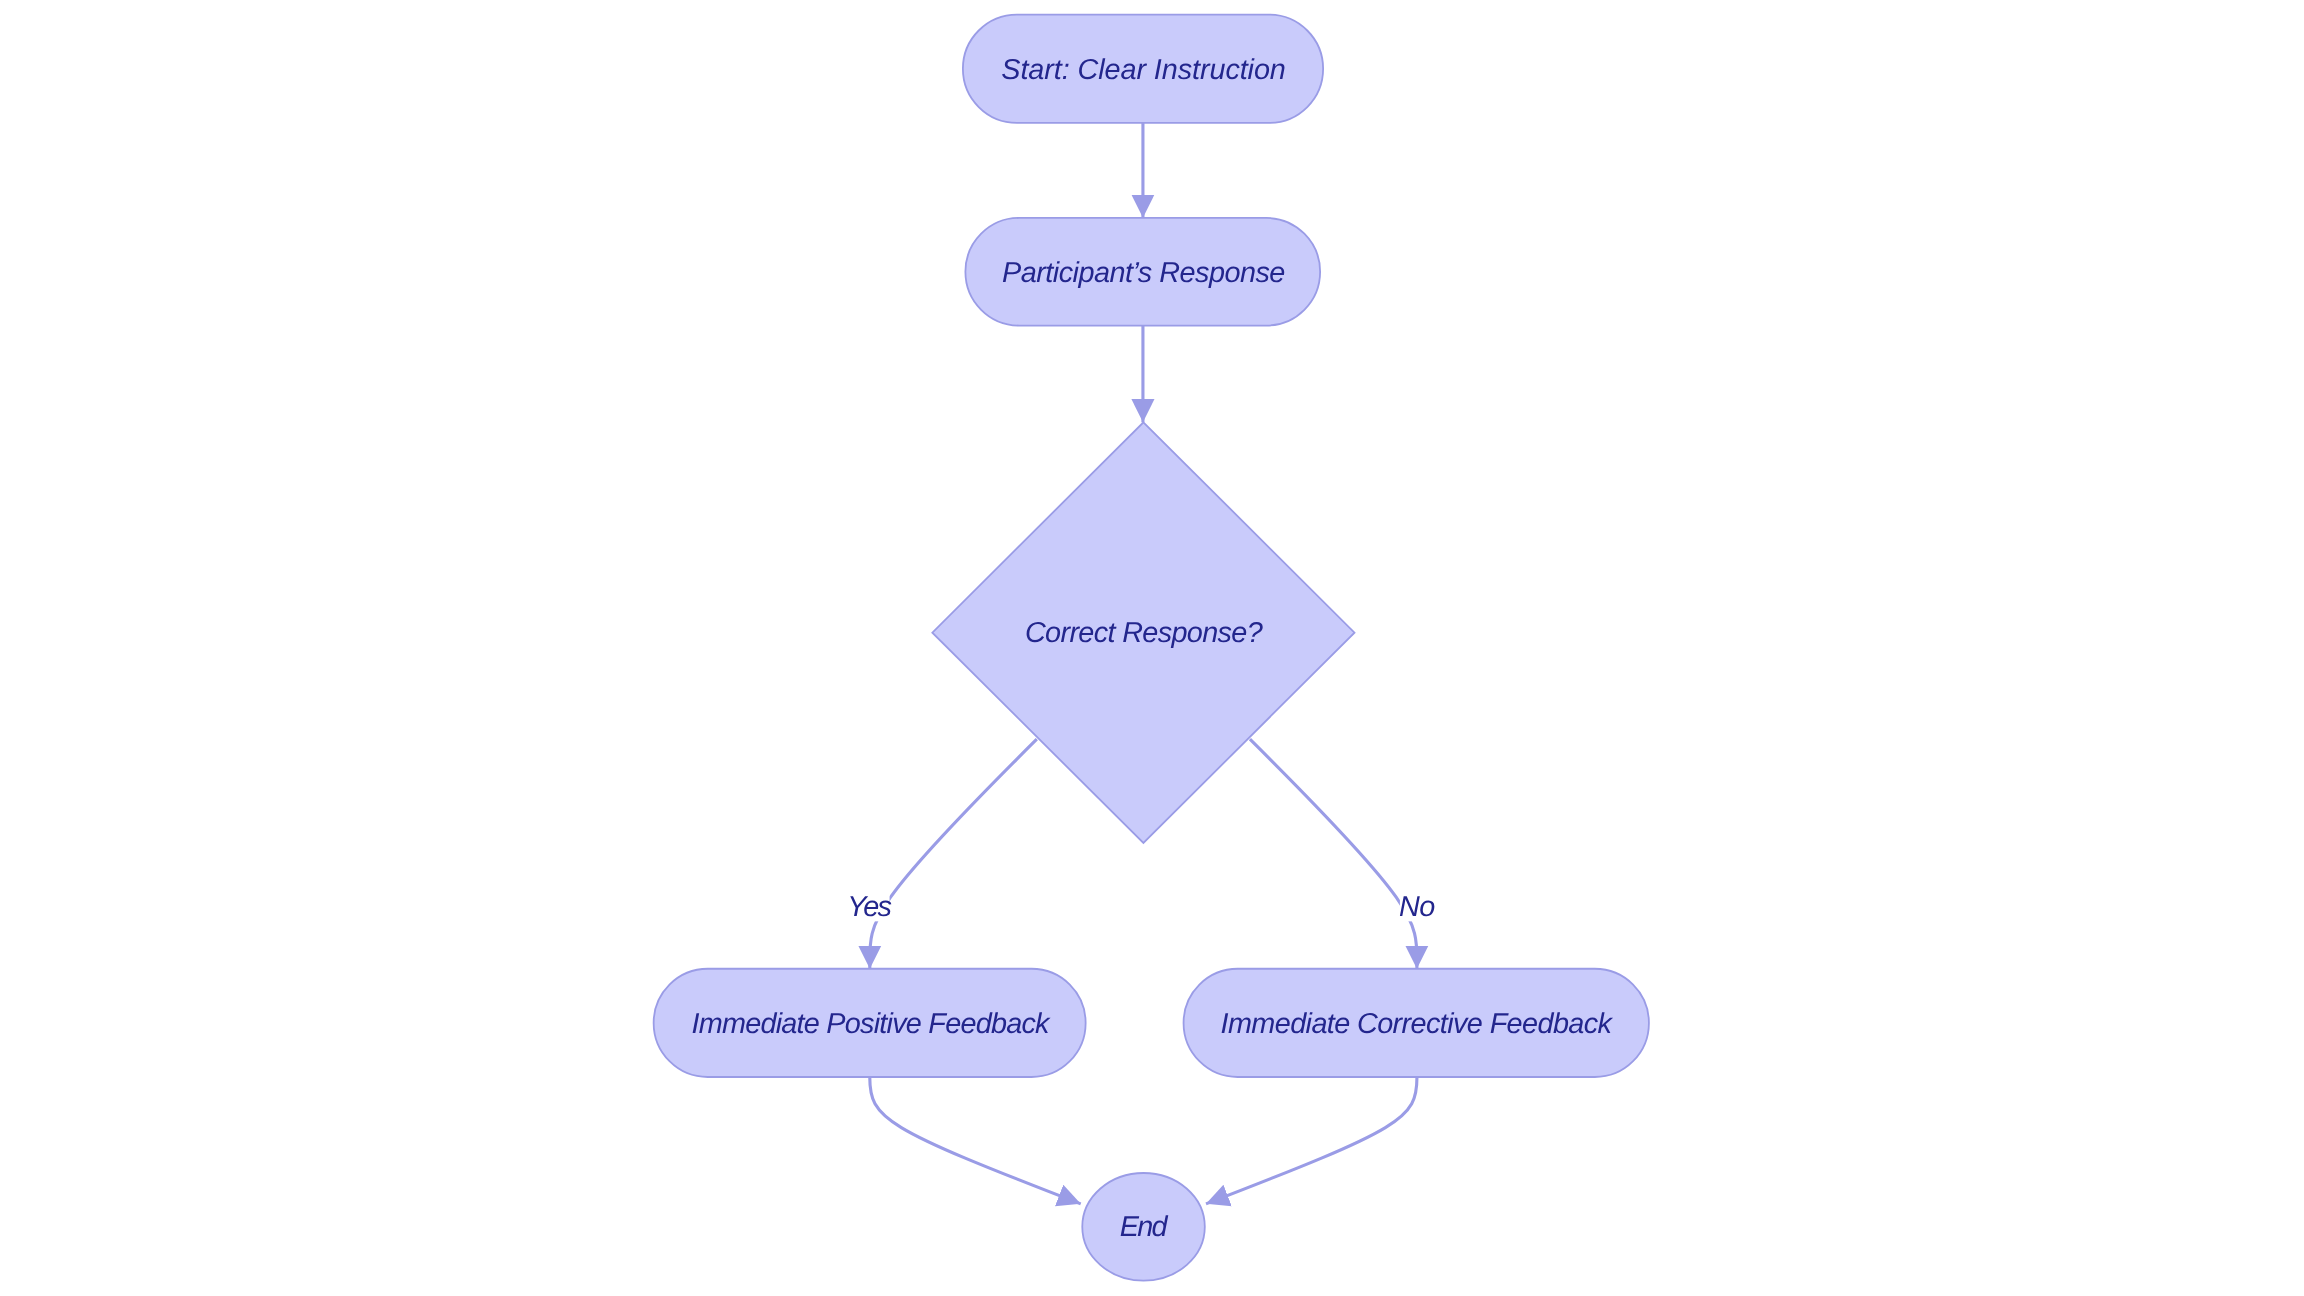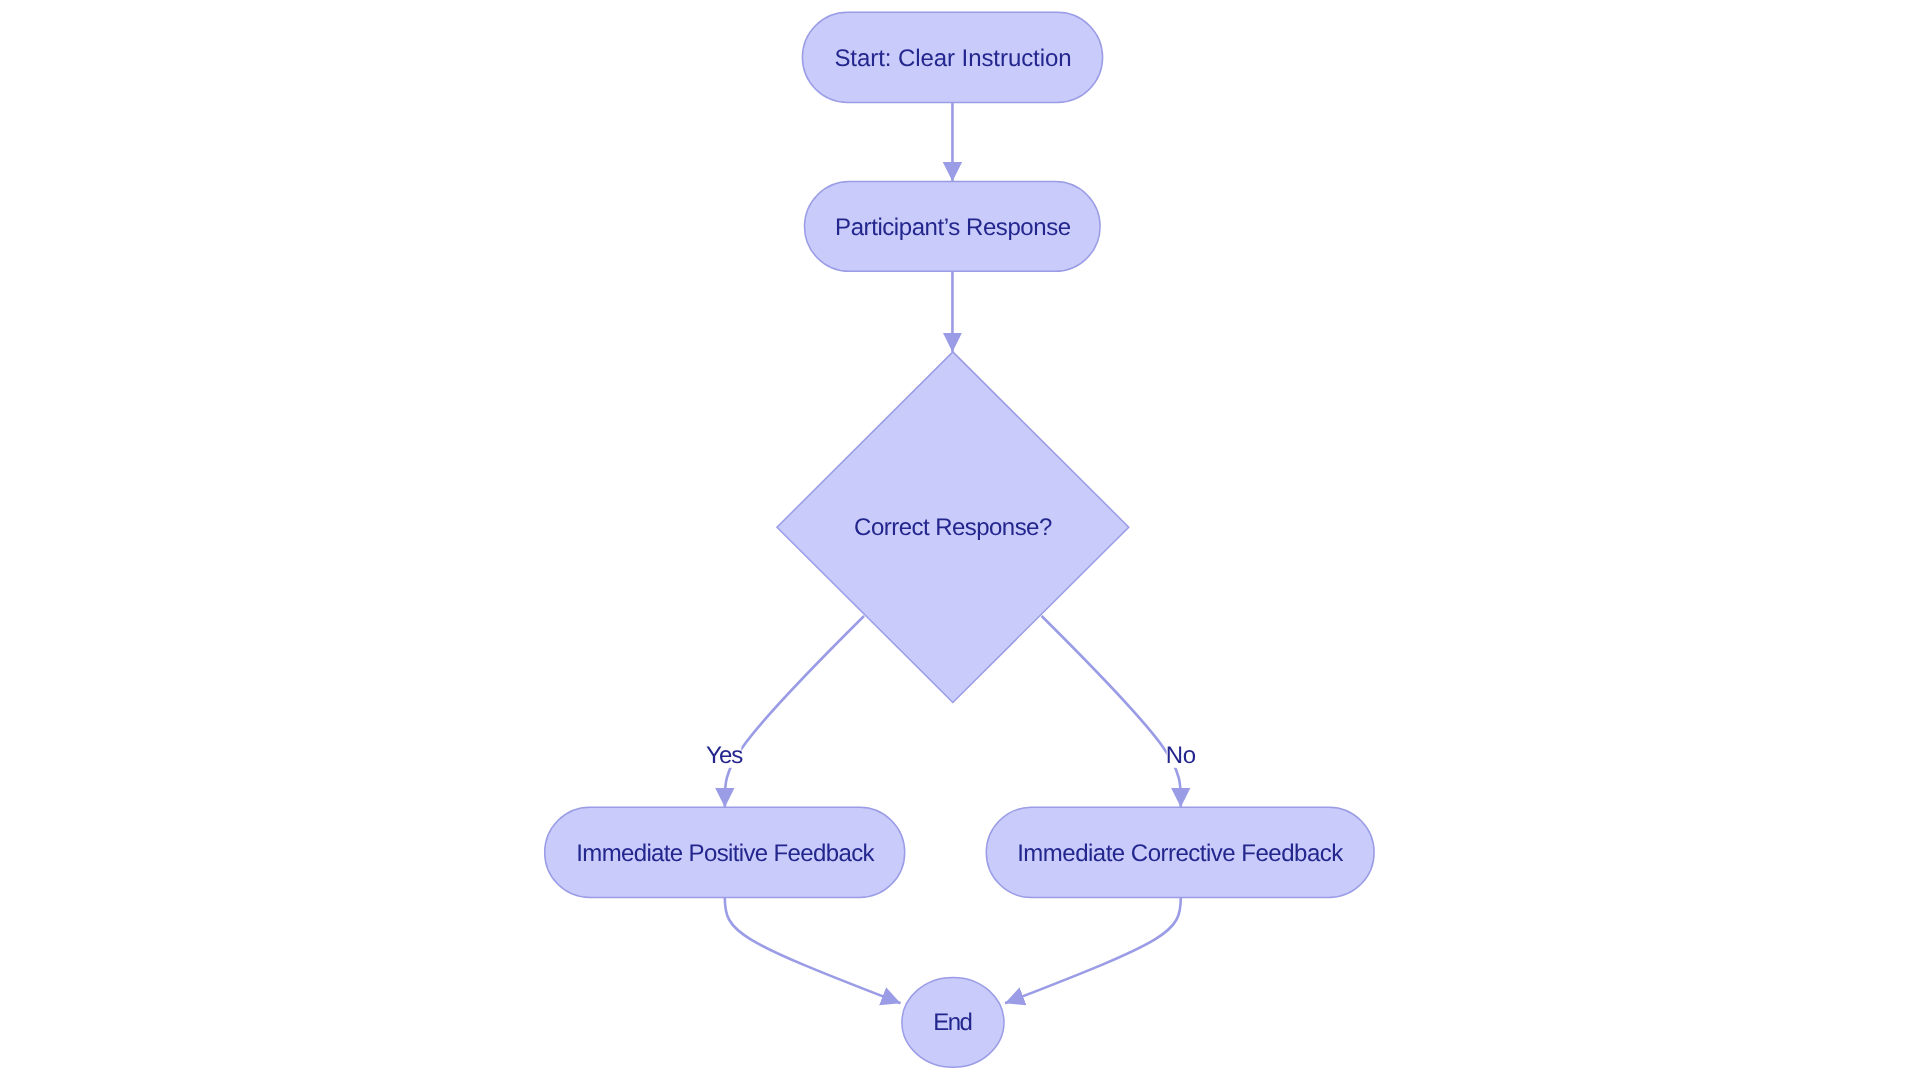--- a/index.html
+++ b/index.html
@@ -1,17 +1,17 @@
 <!DOCTYPE html>
 <html><head>
 <meta charset="utf-8">
 <style>
   html,body{margin:0;padding:0;background:#ffffff;}
   body{width:1920px;height:1080px;overflow:hidden;}
-  #stage{position:relative;width:1920px;height:1080px;background:#ffffff;}
+  #stage{position:relative;width:1920px;height:1080px;background:#ffffff;font-style:italic;}
   svg{display:block;shape-rendering:geometricPrecision;}
   .nodeLabel,.edgeLabel{
     font-family:"Liberation Sans",sans-serif;
     font-size:24px;
     font-weight:400;
     fill:#23268d;
     white-space:pre;
     filter:opacity(1);
     text-rendering:geometricPrecision;
   }

